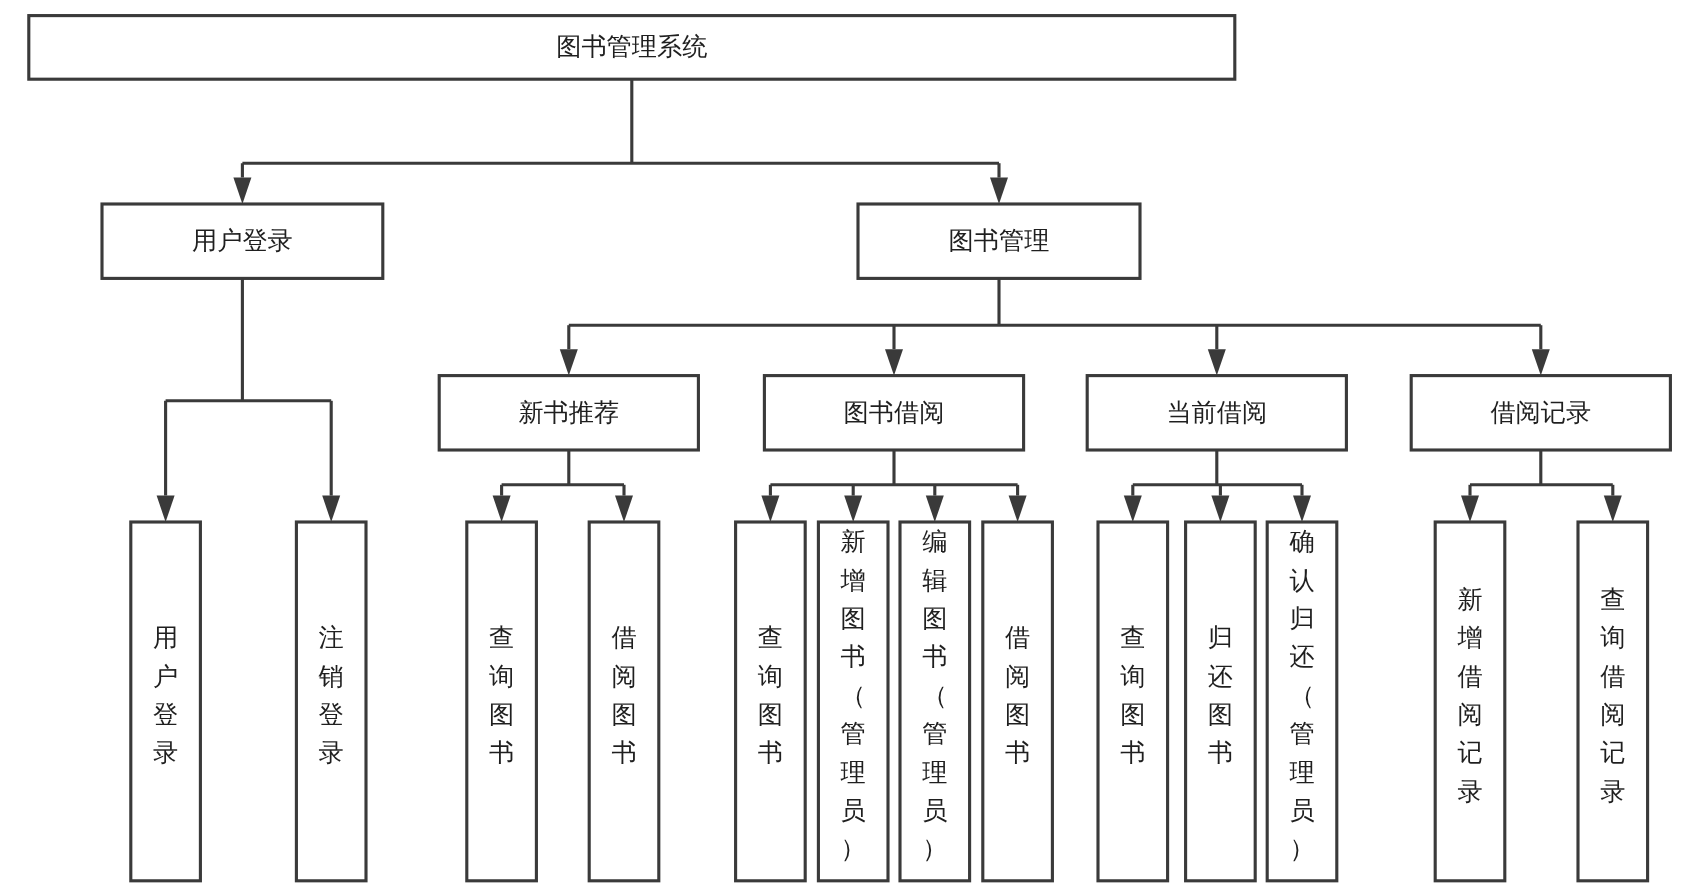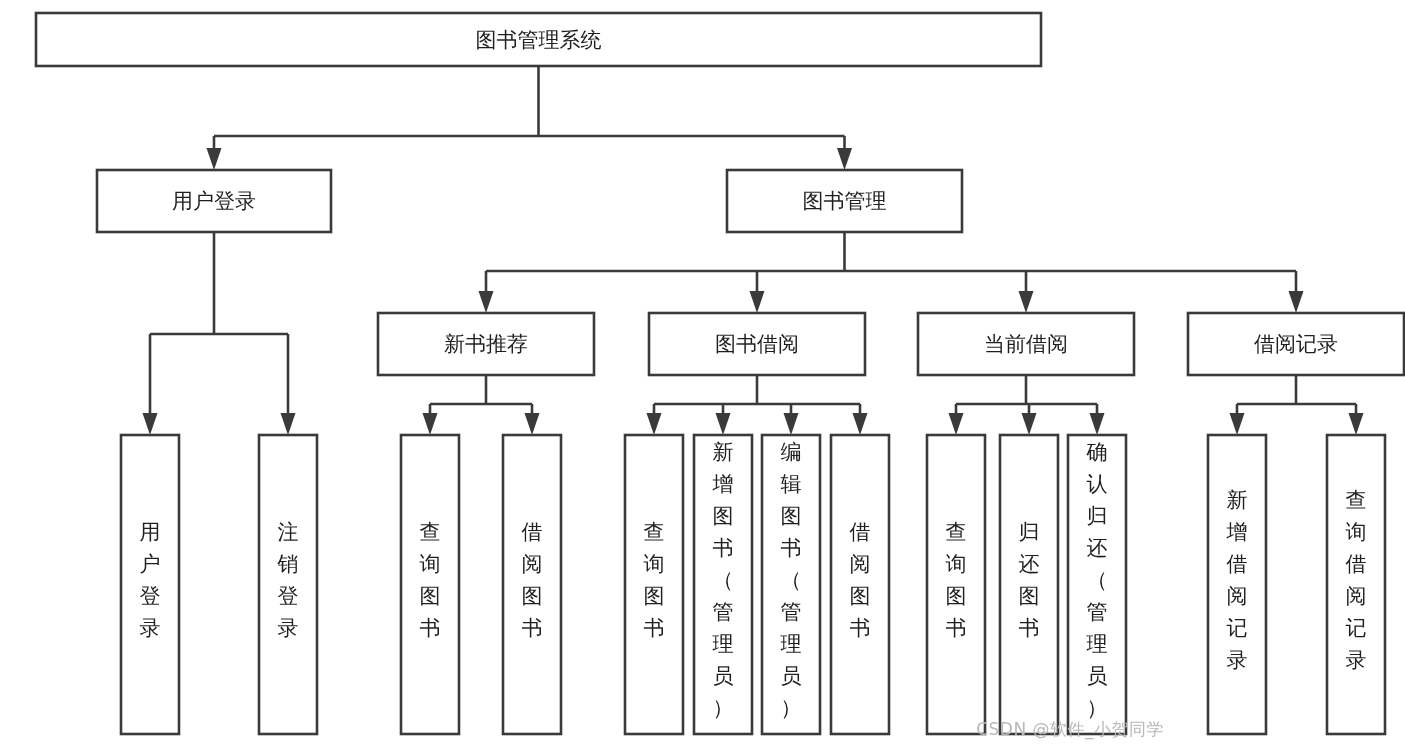--- a/index.html
+++ b/index.html
@@ -10,21 +10,21 @@
   }
   body {
     width: 1405px;
     height: 747px;
     position: relative;
     overflow: hidden;
     font-family: "DejaVu Sans", "Liberation Sans", sans-serif;
   }
   #diagram-root {
     position: absolute;
-    left: 16px;
+    left: 4px;
     top: 0;
     width: 1156px;
     height: 747px;
   }
   svg.flow {
     display: block;
     width: 1405px;
     height: 747px;
   }
   .node-rect {
@@ -216,14 +216,13 @@
         <g>
           <rect class="node-rect" x="1192" y="435" width="58" height="299"></rect>
           <text class="node-label-vertical" x="1221" y="506.5"><tspan x="1221" dy="0">新</tspan><tspan x="1221" dy="32">增</tspan><tspan x="1221" dy="32">借</tspan><tspan x="1221" dy="32">阅</tspan><tspan x="1221" dy="32">记</tspan><tspan x="1221" dy="32">录</tspan></text>
         </g>
         <g>
           <rect class="node-rect" x="1311" y="435" width="58" height="299"></rect>
           <text class="node-label-vertical" x="1340" y="506.5"><tspan x="1340" dy="0">查</tspan><tspan x="1340" dy="32">询</tspan><tspan x="1340" dy="32">借</tspan><tspan x="1340" dy="32">阅</tspan><tspan x="1340" dy="32">记</tspan><tspan x="1340" dy="32">录</tspan></text>
         </g>
       </g>
   </svg>
-  <div class="watermark-text">CSDN @软件_小贺同学</div>
 </div>
 
 </body></html>

